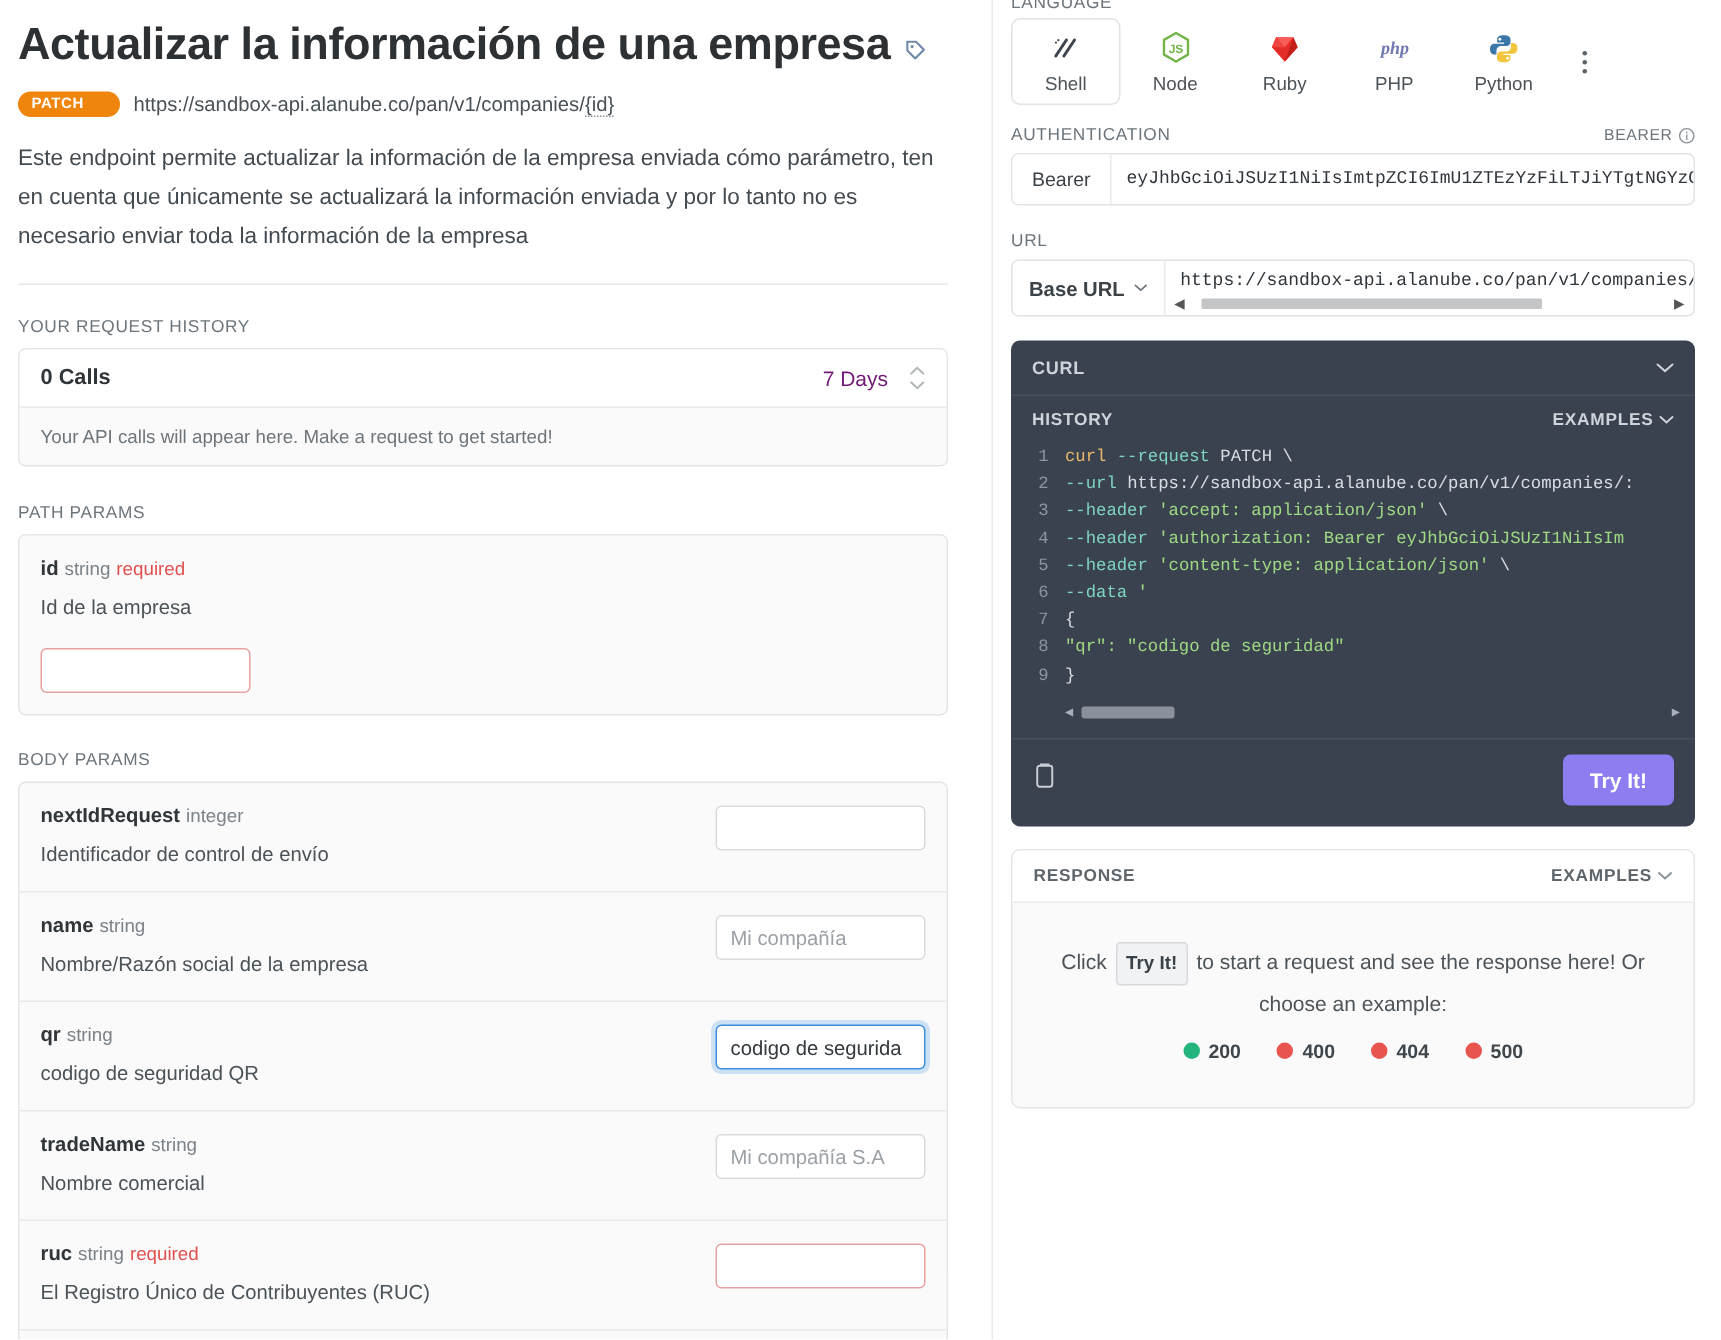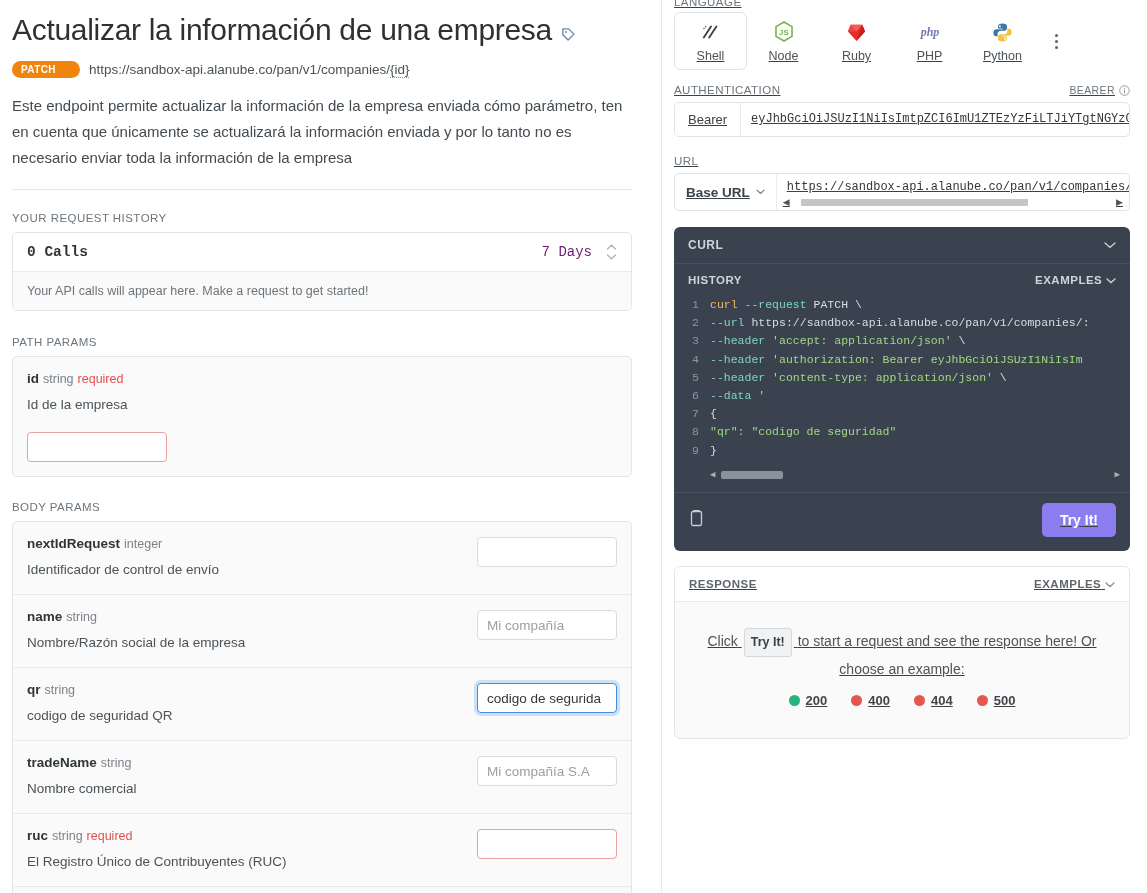--- a/index.html
+++ b/index.html
@@ -19,21 +19,21 @@
     overflow: hidden;
     background: #fff;
     position: relative;
   }
   .left::after {
     content: ""; position: absolute; top: 0; right: 0;
     width: 1px; height: 893px; background: #e9e9e9;
   }
 
   .page-title {
-    font-size: 30px; font-weight: 400; color: #2d3134;
+    font-size: 30px; font-weight: 700; color: #2d3134;
     letter-spacing: -0.3px; line-height: 36px;
     display: flex; align-items: center; gap: 9px;
     margin-bottom: 11px;
   }
   .tag-icon { flex: none; margin-top: 4px; }
 
   .url-row { display: flex; align-items: center; gap: 9px; margin-bottom: 15px; }
   .method-badge {
     background: #f0850d; color: #fff;
     font-size: 10px; font-weight: 700; letter-spacing: .4px;
@@ -53,21 +53,20 @@
     font-size: 11.5px; letter-spacing: .45px; color: #6c757c;
     text-transform: uppercase; margin-bottom: 8px;
   }
 
   
   .history-box { border: 1px solid #e3e5e7; border-radius: 5px; overflow: hidden; margin-bottom: 25px; }
   .history-head {
     display: flex; align-items: center; justify-content: space-between;
     padding: 11px 14px 11px 14px; border-bottom: 1px solid #e8eaec;
     background: #fff;
-    font-family: Liberation Mono, monospace;
   }
   .history-calls { font-size: 14.5px; font-weight: 700; color: #2f3538; }
   .history-right { display: flex; align-items: center; gap: 14px; }
   .history-days { font-size: 14px; color: #701a75; }
   .history-body {
     padding: 12px 14px; font-size: 12.5px; color: #6d757b;
     background: #fafafa;
   }
   .stepper-ico { display: flex; flex-direction: column; gap: 2px; opacity: .55; }
 
@@ -101,21 +100,21 @@
   .finput.focused {
     border: 1px solid #3e8fe0;
     box-shadow: 0 0 0 3px rgba(90,160,230,.28);
   }
   .finput.stepper { justify-content: space-between; }
 
   
   .right {
     width: 485px; height: 893px;
     padding: 0 17px 0 12px;
-    background: #fff; overflow: hidden; text-decoration: underline;
+    background: #fff; overflow: hidden;
   }
   .r-label {
     font-size: 11.5px; letter-spacing: .45px; color: #6c757c;
     text-transform: uppercase;
   }
   .r-label-row { display: flex; align-items: center; justify-content: space-between; }
   .bearer-note { font-size: 10.5px; letter-spacing: .4px; color: #6c757c; display: flex; align-items: center; gap: 4px; }
 
   .lang-row { display: flex; align-items: center; margin: 4px 0 14px 0; }
   .lang-item {

